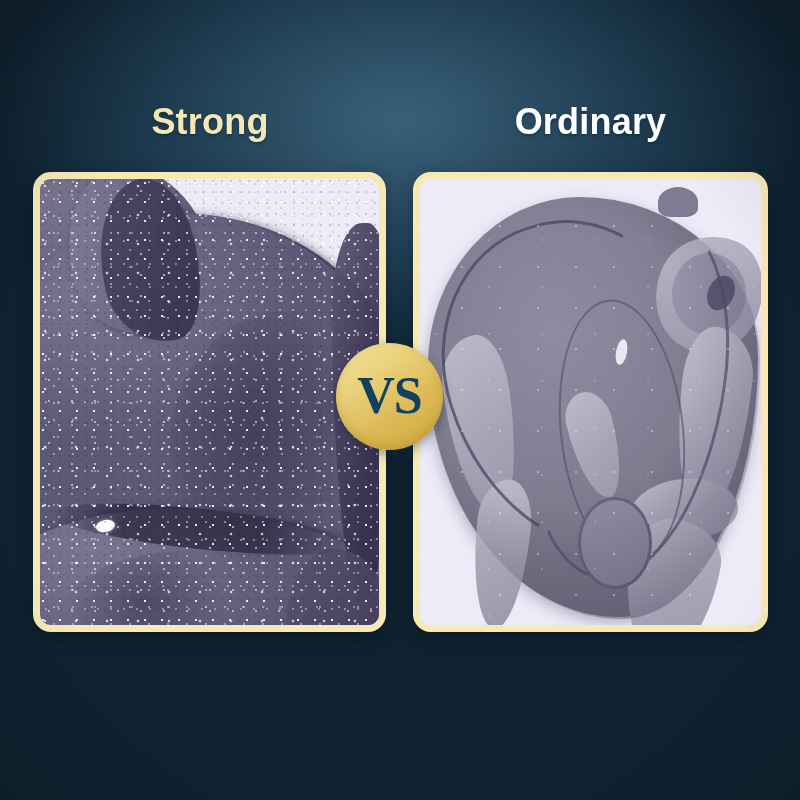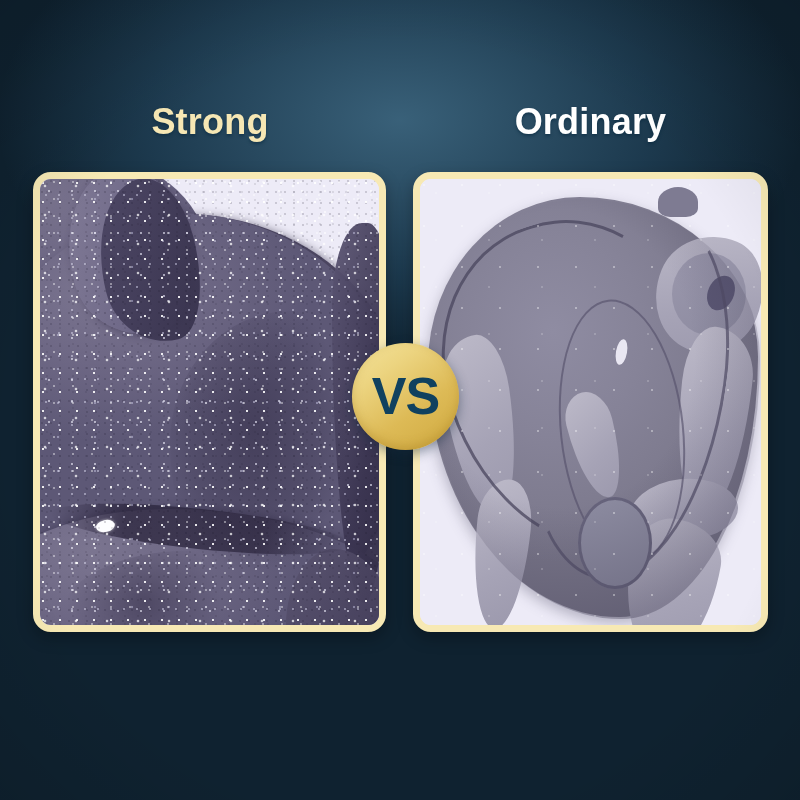--- a/index.html
+++ b/index.html
@@ -240,26 +240,27 @@
     position:absolute;inset:0;pointer-events:none;
     background-image:
       radial-gradient(circle at 4px 6px, rgba(255,255,255,.55) 0.6px, rgba(255,255,255,0) 1.2px),
       radial-gradient(circle at 16px 14px, rgba(255,255,255,.35) 0.5px, rgba(255,255,255,0) 1.1px);
     background-size:38px 41px, 53px 47px;
     mix-blend-mode:screen;opacity:.8;
   }
 
   
   #vs-badge{
-    position:absolute;left:352px;top:343px;width:107px;height:107px;
+    position:absolute;left:336px;top:343px;width:107px;height:107px;
     border-radius:50%;
     background:linear-gradient(145deg,#f4e39b 0%,#ecd480 28%,#ddba56 62%,#cfa93f 100%);
     box-shadow:0 4px 12px rgba(20,40,60,.45), inset 0 -4px 10px rgba(160,120,30,.35);
     display:flex;align-items:center;justify-content:center;
     z-index:5;
+    font-family:Liberation Serif, serif;
   }
   #vs-label{
     font-size:52px;font-weight:bold;color:#10415f;
     line-height:1;letter-spacing:-1px;
     transform:translateY(-1px);
   }
 </style>
 </head>
 <body>
 

